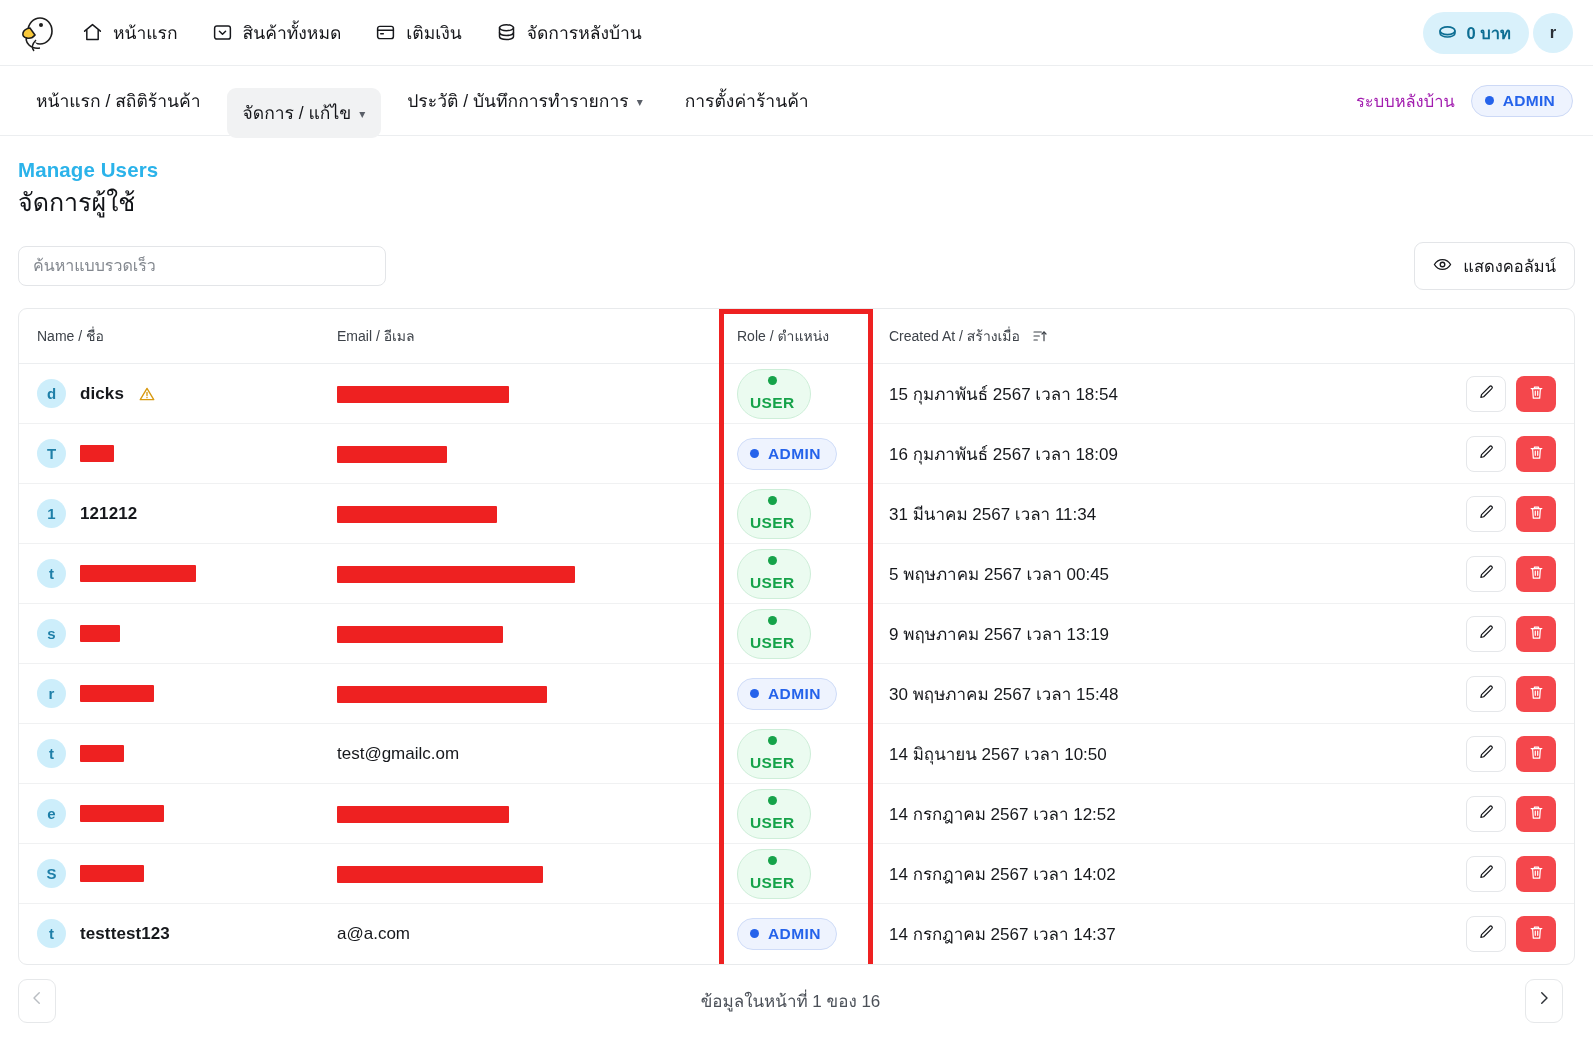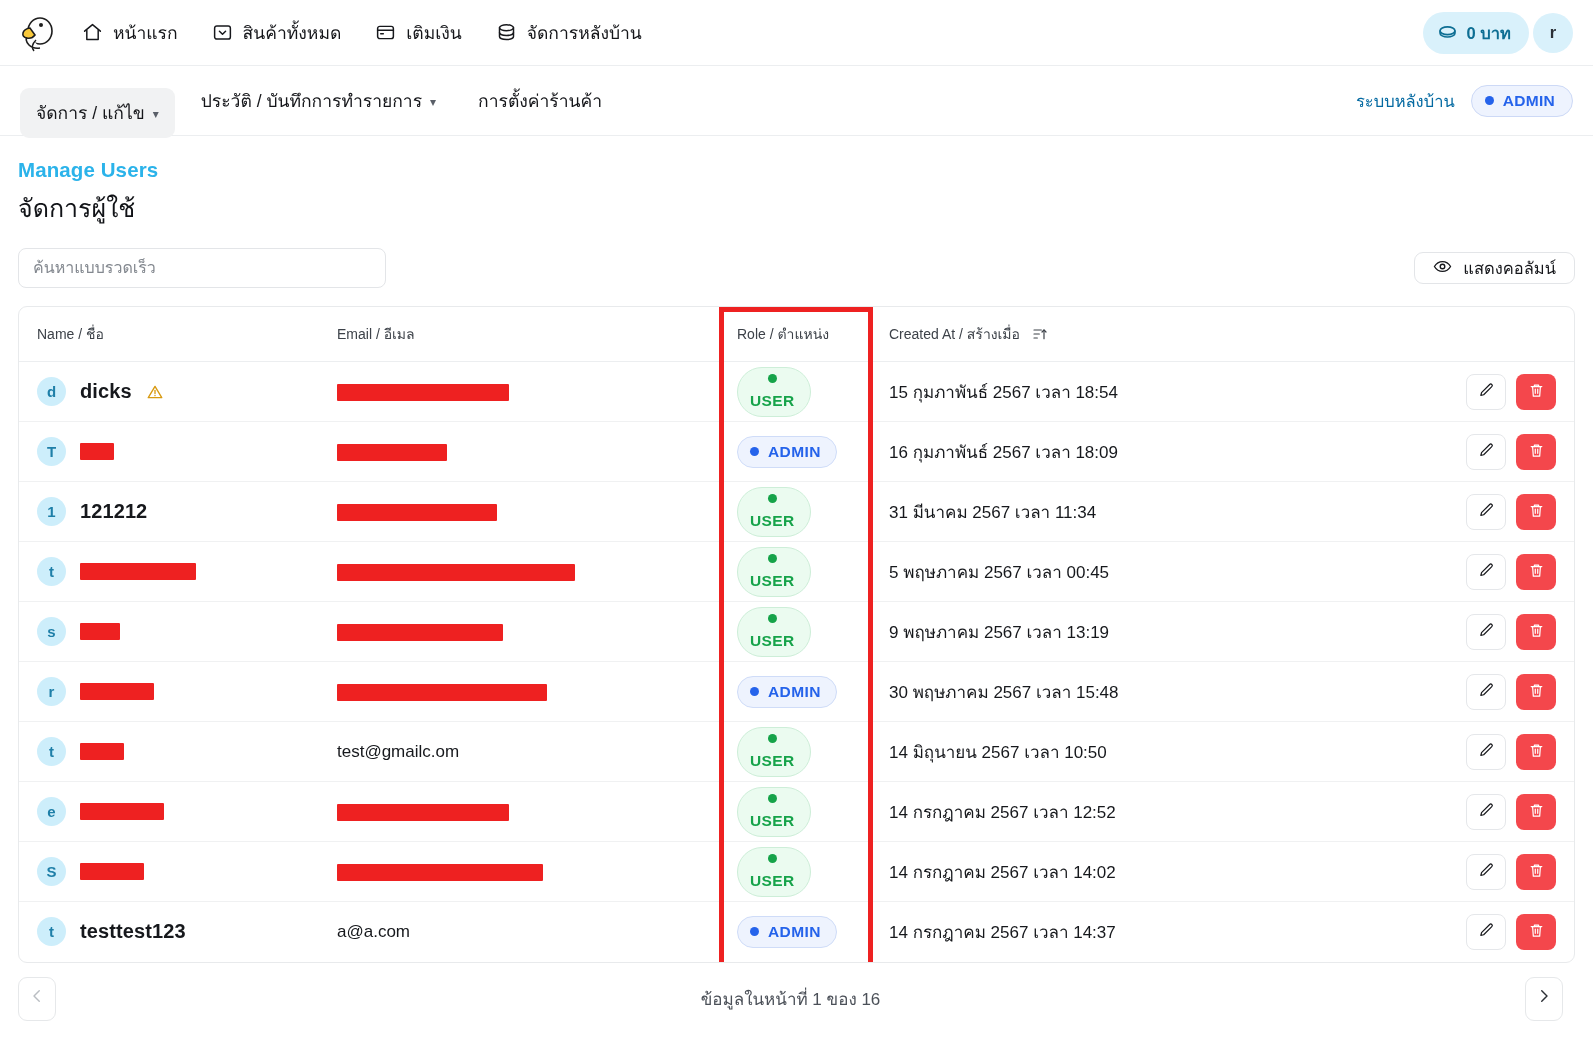--- a/index.html
+++ b/index.html
@@ -55,54 +55,54 @@
   }
   .subnav-item {
     display: flex; align-items: center; gap: 8px;
     font-size: 17.5px; color: #15161a;
     padding: 11px 16px; border-radius: 9px; cursor: pointer;
     white-space: nowrap;
   }
   .subnav-item.active { background: #f1f2f3; margin-top: 24px; }
   .caret { font-size: 12px; color: #5a5f68; line-height: 1; position: relative; top: 1px;}
   .subbar-right { margin-left: auto; display: flex; align-items: center; gap: 16px; }
-  .subbar-right .muted { font-size: 16.5px; color: #0369a1; }
+  .subbar-right .muted { font-size: 16.5px; color: #a21caf; }
   .badge-admin-top {
     display: inline-flex; align-items: center; gap: 9px;
     border: 1px solid #cdd9f6; background: #eef3fe; color: #2563eb;
     border-radius: 999px; padding: 6px 17px 6px 13px;
     font-size: 15.5px; font-weight: 700; letter-spacing: .3px;
     cursor: pointer;
   }
   .dot { width: 9px; height: 9px; border-radius: 50%; display: inline-block; }
   .dot.blue { background: #2563eb; }
   .dot.green { background: #16a34a; }
 
   
   .page-head { padding: 22px 18px 0 18px; }
   .eyebrow { color: #2bb3ea; font-size: 20.5px; font-weight: 700; letter-spacing: .1px; }
-  .page-title { font-size: 25px; font-weight: 400; margin-top: 6px; color: #111317; }
+  .page-title { font-size: 25px; font-weight: 400; margin-top: 0; color: #111317; }
 
   
   .toolbar {
     display: flex; align-items: center;
     padding: 20px 18px 0 18px;
   }
   .search-input {
     width: 368px; height: 40px;
     border: 1px solid #e3e5e8; border-radius: 8px;
     padding: 0 14px; font-size: 16px; color: #0369a1;
     font-family: inherit; background: #fff; outline: none;
   }
   .search-input::placeholder { color: #83888f; }
   .cols-btn {
     margin-left: auto;
     display: flex; align-items: center; gap: 11px;
     border: 1px solid #e3e5e8; border-radius: 9px;
-    height: 32px; padding: 0 18px;
+    height: 48px; padding: 0 18px;
     font-size: 16.5px; background: #fff; cursor: pointer;
     font-family: inherit; color: #15161a;
   }
 
   
   .table-wrap {
     margin: 18px 18px 0 18px;
     border: 1px solid #e8eaec; border-radius: 9px;
     overflow: hidden; position: relative;
   }
@@ -127,21 +127,21 @@
   }
   tbody tr:last-child td { border-bottom: none; }
 
   .name-cell { display: flex; align-items: center; gap: 14px; }
   .avatar {
     width: 29px; height: 29px; flex: 0 0 29px; border-radius: 50%;
     background: #cdeefb; color: #1e7fa8;
     display: flex; align-items: center; justify-content: center;
     font-size: 15px; font-weight: 600;
   }
-  .name-text { font-weight: 700; font-size: 20px; letter-spacing: .1px;}
+  .name-text { font-weight: 700; font-size: 17px; letter-spacing: .1px;}
   .redact {
     display: inline-block; background: #ee2121; height: 17px;
     border-radius: 1px; vertical-align: middle;
   }
   .warn-ico { width: 18px; height: 18px; display: block; }
 
   .badge {
     display: inline-flex; align-items: center; gap: 9px;
     border-radius: 999px; padding: 6px 15px 6px 12px;
     font-size: 15.5px; font-weight: 700; letter-spacing: .4px;
@@ -246,20 +246,23 @@
       </span>
       <span>0 บาท</span>
     </div>
     <div class="avatar-top">
       <span>r</span>
     </div>
   </div>
 </div>
 
 <div class="subbar">
+  <div class="subnav-item">
+    <span>หน้าแรก / สถิติร้านค้า</span>
+  </div>
   <div class="subnav-item active">
     <span>จัดการ / แก้ไข</span>
     <span class="caret">▾</span>
   </div>
   <div class="subnav-item">
     <span>ประวัติ / บันทึกการทำรายการ</span>
     <span class="caret">▾</span>
   </div>
   <div class="subnav-item">
     <span>การตั้งค่าร้านค้า</span>

